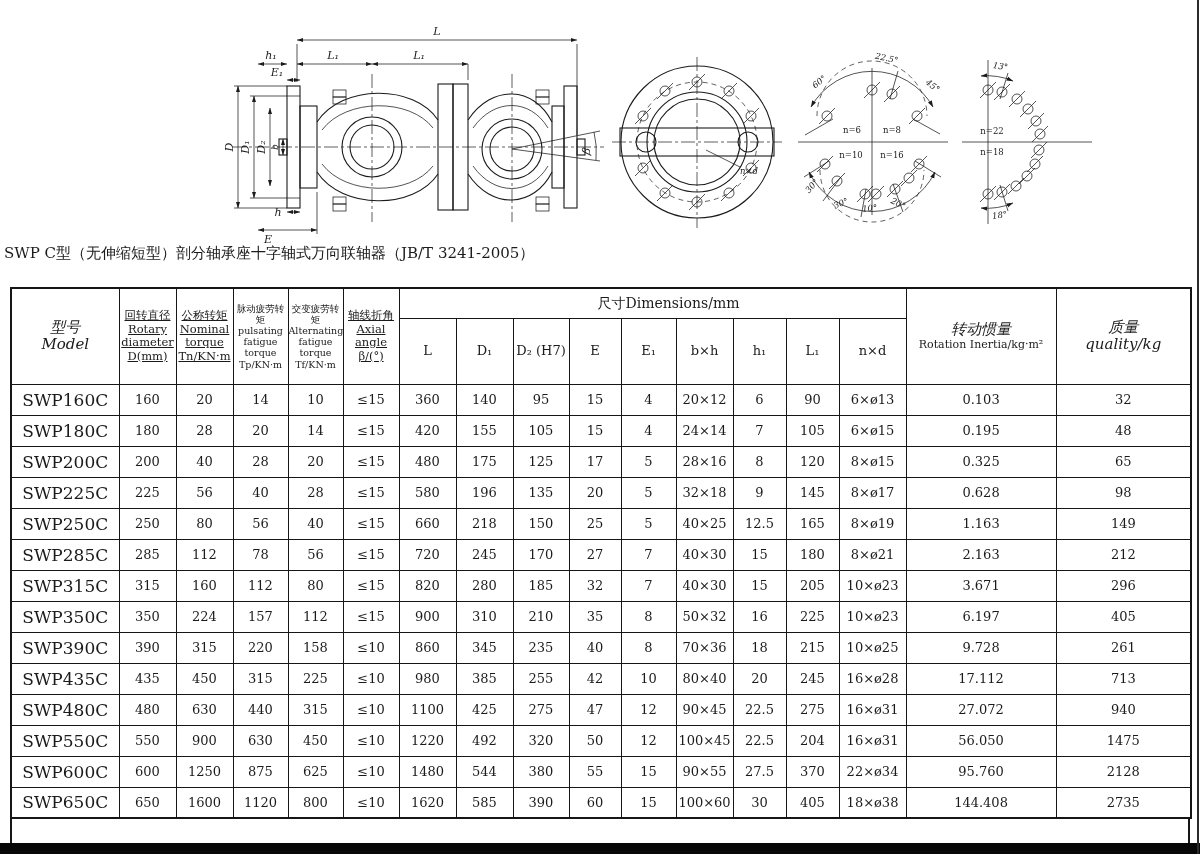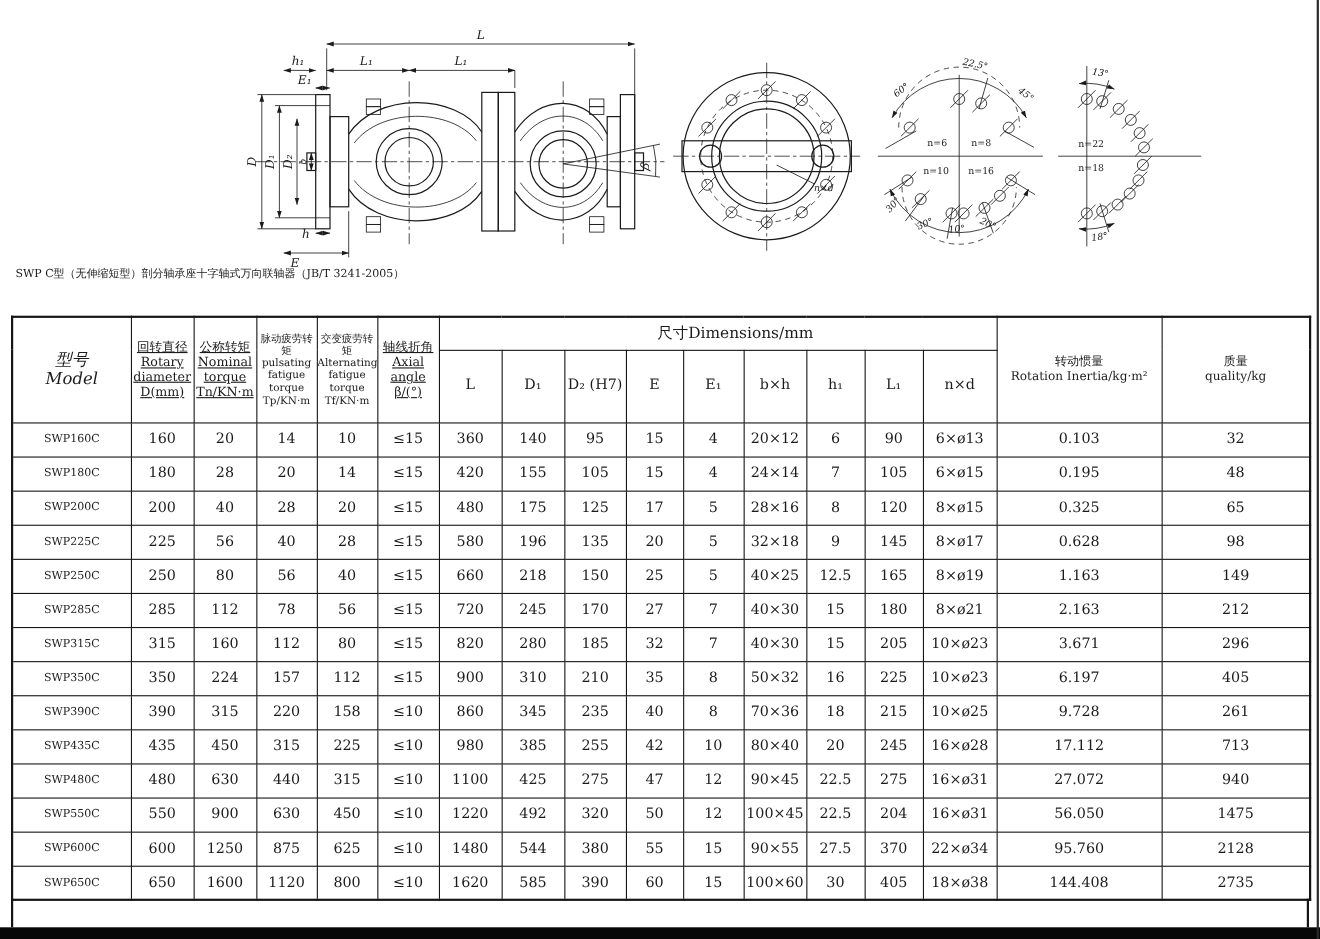--- a/index.html
+++ b/index.html
@@ -12,37 +12,37 @@
   .drawing-wrap { position:absolute; left:0; top:0; width:1200px; height:246px; }
   svg { display:block; }
   svg .ln   { stroke:#1b1b1b; stroke-width:1.1; fill:none; }
   svg .thin { stroke:#1b1b1b; stroke-width:0.75; fill:none; }
   svg .cl   { stroke:#1b1b1b; stroke-width:0.7; fill:none; stroke-dasharray:14 3 3 3; }
   svg .dash { stroke:#1b1b1b; stroke-width:0.7; fill:none; stroke-dasharray:5 4; }
   svg text  { font-family:"DejaVu Serif","Liberation Serif",serif; font-style:italic;
               fill:#1b1b1b; font-size:11px; text-anchor:middle; }
   svg text.sm { font-size:8.5px; }
   svg text.up { font-style:normal; font-size:8.5px; }
-  .titles { position:absolute; left:14px; top:242px; font-size:10px; line-height:1.55; white-space:nowrap; }
+  .titles { position:absolute; left:4px; top:242px; font-size:15px; line-height:1.55; white-space:nowrap; }
   .tbl-wrap { position:absolute; left:10px; top:287px; width:1180px; }
   table { border-collapse:collapse; table-layout:fixed; width:1180px; border:2px solid #161616; }
   th, td {
     border:1.6px solid #161616; text-align:center; vertical-align:middle;
     padding:0; font-weight:normal; overflow:hidden;
   }
   thead th { line-height:1.18; }
   .h-model { font-size:15px;font-style:italic; }
   .h-std  { font-size:11.5px;text-decoration:underline; }
   .h-tiny { font-size:9.5px;  }
   .h-dims { font-size:14px; height:30px;padding-left:32px; }
   .h-sub  { font-size:13px; height:66px; }
-  .h-in1  { font-size:11px; }
+  .h-in1  { font-size:15px;font-style:italic; }
   .h-in2  { font-size:11px; }
   tbody td { height:31px; font-size:13px; }
-  tbody td.model { font-size:10px; }
+  tbody td.model { font-size:17px; }
   .footer-band { position:absolute; left:10px; top:817px; width:1180px; height:26px;
                  border-left:2px solid #161616; border-right:2px solid #161616; }
   .bottom-bar { position:absolute; left:0; bottom:0; width:1200px; height:11px; background:#070707; }
   .right-edge { position:absolute; right:1px; top:0; width:2px; height:854px; background:#2a2a2a; }
 </style>
 </head>
 <body>
 
 <div class="page">
 

